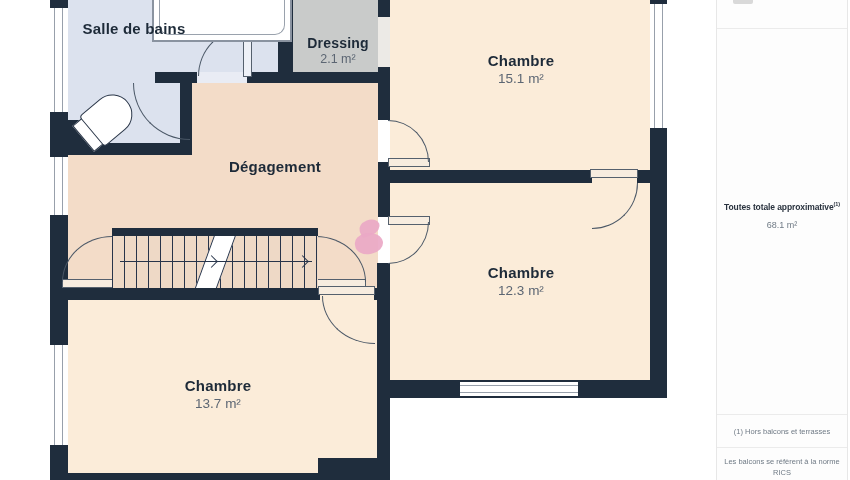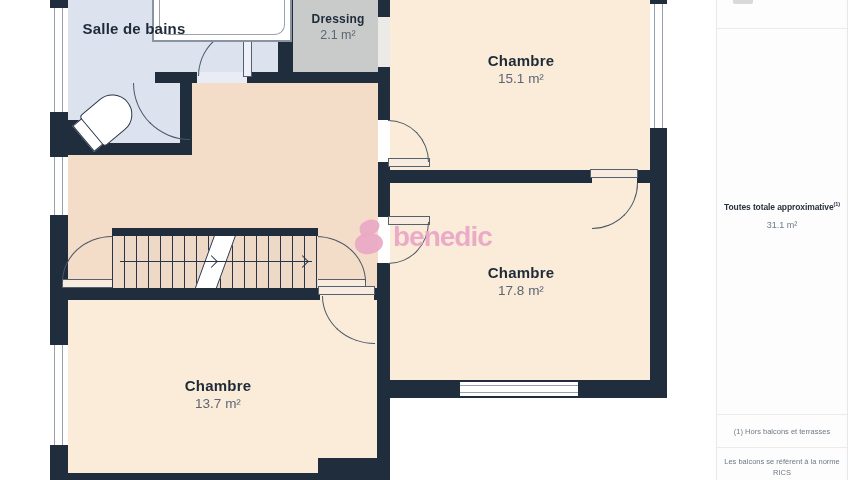--- a/index.html
+++ b/index.html
@@ -17,21 +17,21 @@
   .win.h{background:linear-gradient(to bottom,#fff 0 3px,#98a0ab 3px 4px,#fff 4px 10px,#98a0ab 10px 11px,#fff 11px);}
   .arc{position:absolute;box-sizing:border-box;border:0 solid var(--line);background:transparent;}
   .arc.tl{border-top-width:1.5px;border-left-width:1.5px;border-top-left-radius:100% 100%;}
   .arc.tr{border-top-width:1.5px;border-right-width:1.5px;border-top-right-radius:100% 100%;}
   .arc.bl{border-bottom-width:1.5px;border-left-width:1.5px;border-bottom-left-radius:100% 100%;}
   .arc.br{border-bottom-width:1.5px;border-right-width:1.5px;border-bottom-right-radius:100% 100%;}
   .leaf{position:absolute;background:#f7ecdf;border:1px solid #55606d;box-sizing:border-box;}
   .room-label{position:absolute;transform:translateX(-50%);text-align:center;white-space:nowrap;}
   .room-label .rname{font-weight:bold;font-size:15px;color:#1d2a38;line-height:18px;letter-spacing:.2px;}
   .room-label .rarea{font-size:13.5px;color:#5c6673;line-height:18px;}
-  .room-label.small .rname{font-size:12px;line-height:16px;}
+  .room-label.small .rname{font-size:14px;line-height:16px;margin-top:24px;}
   .room-label.small .rarea{font-size:12.5px;line-height:16px;}
   .stairs{position:absolute;left:112px;top:236px;width:206px;height:52px;background:var(--stair_floor);
           overflow:hidden;}
   .treads{position:absolute;inset:0;background:repeating-linear-gradient(to right,#27344a 0 1px,transparent 1px 12px);}
   .stair-break{position:absolute;left:92px;top:-4px;width:20px;height:62px;background:#fff;
           border-left:1px solid #27344a;border-right:1px solid #27344a;transform:skewX(-20deg);}
   .stair-arrow-line{position:absolute;left:8px;top:25px;width:192px;border-top:1.5px solid #27344a;}
   .chev{position:absolute;width:8px;height:8px;border-top:1.5px solid #27344a;border-right:1.5px solid #27344a;transform:rotate(45deg);}
   .bathtub{position:absolute;left:152px;top:0;width:140px;height:42px;background:#fff;
           border:2px solid #8a93a0;border-top:none;box-sizing:border-box;}
@@ -132,52 +132,52 @@
   <div class="stairs">
     <div class="treads"></div>
     <div class="stair-break"></div>
     <div class="stair-arrow-line"></div>
     <div class="chev" style="left:95px;top:21px;"></div>
     <div class="chev" style="left:186px;top:21px;"></div>
   </div>
 
   <div class="wm-blob" style="left:359px;top:220px;width:21px;height:15px;border-radius:50% 50% 50% 15%;transform:rotate(-22deg);"></div>
   <div class="wm-blob" style="left:355px;top:233px;width:28px;height:21px;border-radius:45% 55% 50% 50%;transform:rotate(-10deg);"></div>
-  <div class="wm-text">benedic</div>
 
   <div class="room-label" style="left:134px;top:20px;">
     <div class="rname">Salle de bains</div>
   </div>
   <div class="room-label small" style="left:338px;top:11px;">
     <div class="rname">Dressing</div>
     <div class="rarea">2.1 m²</div>
   </div>
   <div class="room-label" style="left:521px;top:52px;">
     <div class="rname">Chambre</div>
     <div class="rarea">15.1 m²</div>
   </div>
   <div class="room-label" style="left:275px;top:158px;">
+    <div class="rname">Dégagement</div>
   </div>
   <div class="room-label" style="left:521px;top:264px;">
     <div class="rname">Chambre</div>
-    <div class="rarea">17.8 m²</div>
+    <div class="rarea">12.3 m²</div>
   </div>
   <div class="room-label" style="left:218px;top:377px;">
     <div class="rname">Chambre</div>
     <div class="rarea">13.7 m²</div>
   </div>
 
   <div class="sidebar">
     <div class="sb-pill"></div>
     <div class="sb-divider" style="top:28px;"></div>
     <div class="sb-surface">
       <div class="lbl">
         <span>Toutes totale approximative</span><sup>(1)</sup>
       </div>
-      <div class="val">31.1 m²</div>
+      <div class="val">68.1 m²</div>
     </div>
     <div class="sb-divider" style="top:414px;"></div>
     <div class="sb-note" style="top:426px;">(1) Hors balcons et terrasses</div>
     <div class="sb-divider" style="top:447px;"></div>
     <div class="sb-note" style="top:456px;">
       <div>Les balcons se réfèrent à la norme RICS</div>
       <div>IPMS 3C. Toutes les mesures sont</div>
     </div>
   </div>
 

